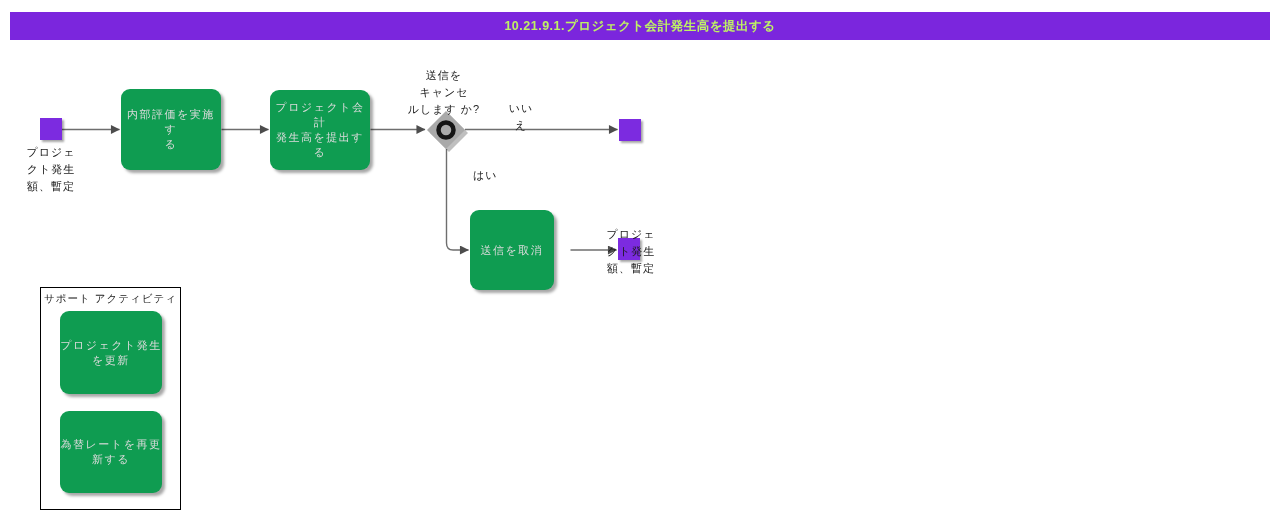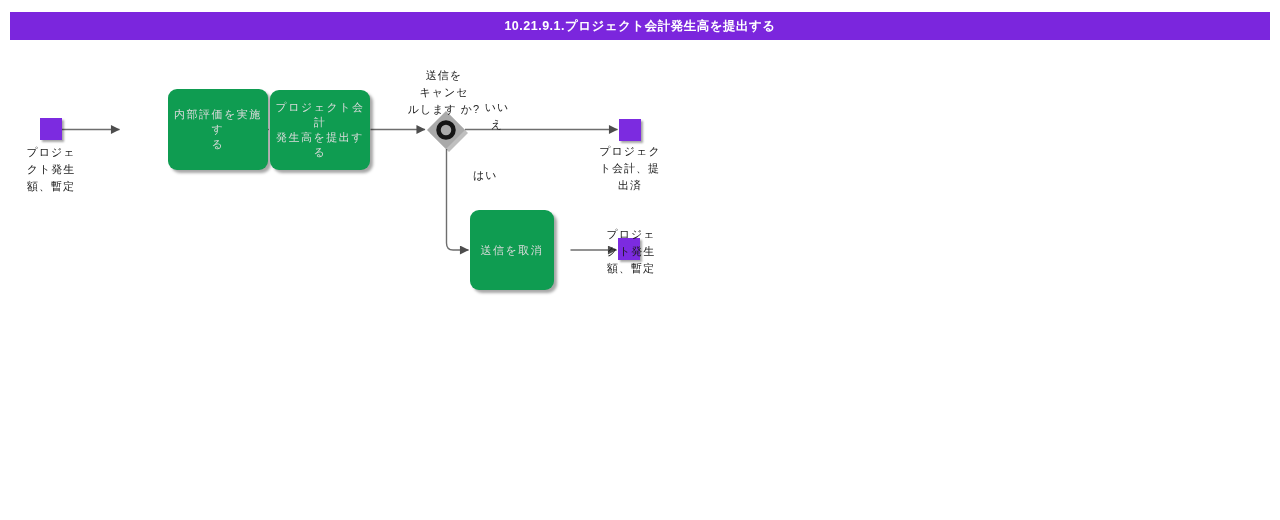--- a/index.html
+++ b/index.html
@@ -3,21 +3,21 @@
 <meta charset="utf-8">
 <style>
   * { margin:0; padding:0; box-sizing:border-box; }
   body { background:#fff; }
   .canvas {
     position:relative; width:1280px; height:520px; background:#ffffff;
     font-family:"Liberation Sans", sans-serif; overflow:hidden;
   }
   .title-bar {
     position:absolute; left:10px; top:12px; width:1260px; height:28px;
-    background:#7B26DD; color:#ffffff; display:flex; align-items:center;
+    background:#7B26DD; color:#bef264; display:flex; align-items:center;
     justify-content:center; font-size:12.5px; font-weight:bold; letter-spacing:0.5px;
   }
   .connectors { position:absolute; left:0; top:0; }
   .event-square {
     position:absolute; width:22px; height:22px; background:#7C2BE0;
     box-shadow:2px 2px 2px rgba(0,0,0,0.35);
   }
   .activity {
     position:absolute; background:#0F9C51; border-radius:9px;
     box-shadow:3px 3px 3px rgba(0,0,0,0.35);
@@ -30,31 +30,31 @@
     line-height:17px; text-align:center; white-space:pre-line;
   }
   .support-panel {
     position:absolute; left:40px; top:287px; width:141px; height:223px;
     border:1px solid #000000; background:#ffffff;
   }
   .support-title {
     position:absolute; left:0; right:0; top:4px; text-align:center;
     color:#1a1a1a; font-size:10.5px; letter-spacing:1px; white-space:pre;
   }
-  #activity-1 { left:121px; top:89px;  width:100px; height:81px;margin-left:47px; }
+  #activity-1 { left:121px; top:89px;  width:100px; height:81px; }
   #activity-2 { left:270px; top:90px;  width:100px; height:80px; }
   #activity-cancel { left:470px; top:210px; width:84px; height:80px; }
   #support-activity-1 { left:19px; top:23px;  width:102px; height:83px; }
   #support-activity-2 { left:19px; top:123px; width:102px; height:82px; }
   #start-event { left:40px;  top:118px; }
   #end-event-submitted { left:619px; top:119px; }
   #end-event-cancelled { left:618px; top:238px; z-index:2; }
   #start-label    { left:10px;  top:144px; width:82px; }
   #decision-label { left:395px; top:67px;  width:98px; }
-  #no-label       { left:477px; top:100px; width:40px;font-family:Liberation Mono, monospace; }
+  #no-label       { left:501px; top:100px; width:40px; }
   #yes-label      { left:449px; top:167px; width:34px; text-align:left;margin-left:24px; }
   #end-submitted-label { left:589px; top:143px; width:82px; }
   #end-cancelled-label { left:588px; top:226px; width:86px; z-index:3; }
 </style>
 </head>
 <body>
 
 <div class="canvas">
 
   <div class="title-bar">
@@ -92,25 +92,29 @@
 発生高を提出する</div>
 
   <div class="flow-label" id="decision-label">送信を
 キャンセ
 ルします か?</div>
   <div class="flow-label" id="no-label">いい
 え</div>
   <div class="flow-label" id="yes-label">はい</div>
 
   <div class="event-square" id="end-event-submitted"></div>
-  <div class="flow-label" id="end-submitted-label">プロジェク
-ト会計、提
-出済</div>
 
   <div class="activity" id="activity-cancel">送信を取消</div>
 
   <div class="event-square" id="end-event-cancelled"></div>
   <div class="flow-label" id="end-cancelled-label">プロジェ
 クト発生
 額、暫定</div>
 
+  <div class="support-panel">
+    <div class="support-title">サポート アクティビティ</div>
+    <div class="activity" id="support-activity-1">プロジェクト発生
+を更新</div>
+    <div class="activity" id="support-activity-2">為替レートを再更
+新する</div>
+  </div>
 
 </div>
 
 </body></html>

